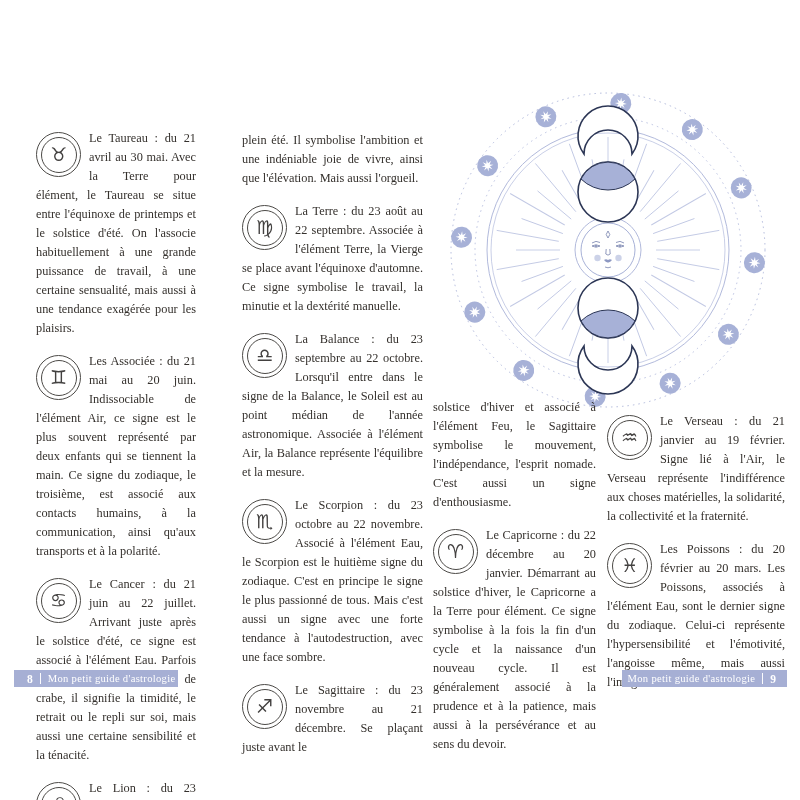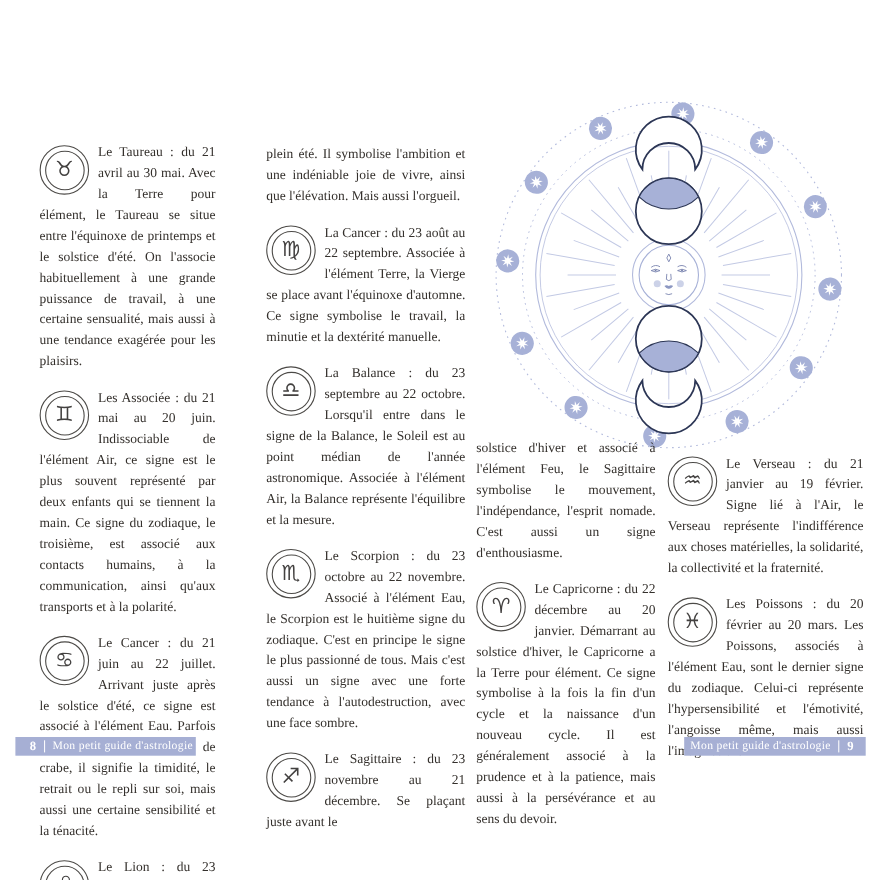--- a/index.html
+++ b/index.html
@@ -84,21 +84,21 @@
   </div>
 
   <div class="col" id="col2">
     <p class="cont">plein été. Il symbolise l'ambition et une indéniable joie de vivre, ainsi que l'élévation. Mais aussi l'orgueil.</p>
     <div class="entry">
       <span class="zicon">
           <span class="zicon-inner">
             <span class="glyph">♍</span>
           </span>
         </span>
-      <strong class="ehead">La Cancer :</strong>
+      <strong class="ehead">La Terre :</strong>
       <span>du 23 août au 22 septembre. Associée à l'élément Terre, la Vierge se place avant l'équinoxe d'automne. Ce signe symbolise le travail, la minutie et la dextérité manuelle.</span>
     </div>
     <div class="entry">
       <span class="zicon">
           <span class="zicon-inner">
             <span class="glyph">♎</span>
           </span>
         </span>
       <strong class="ehead">La Balance :</strong>
       <span>du 23 septembre au 22 octobre. Lorsqu'il entre dans le signe de la Balance, le Soleil est au point médian de l'année astronomique. Associée à l'élément Air, la Balance représente l'équilibre et la mesure.</span>

